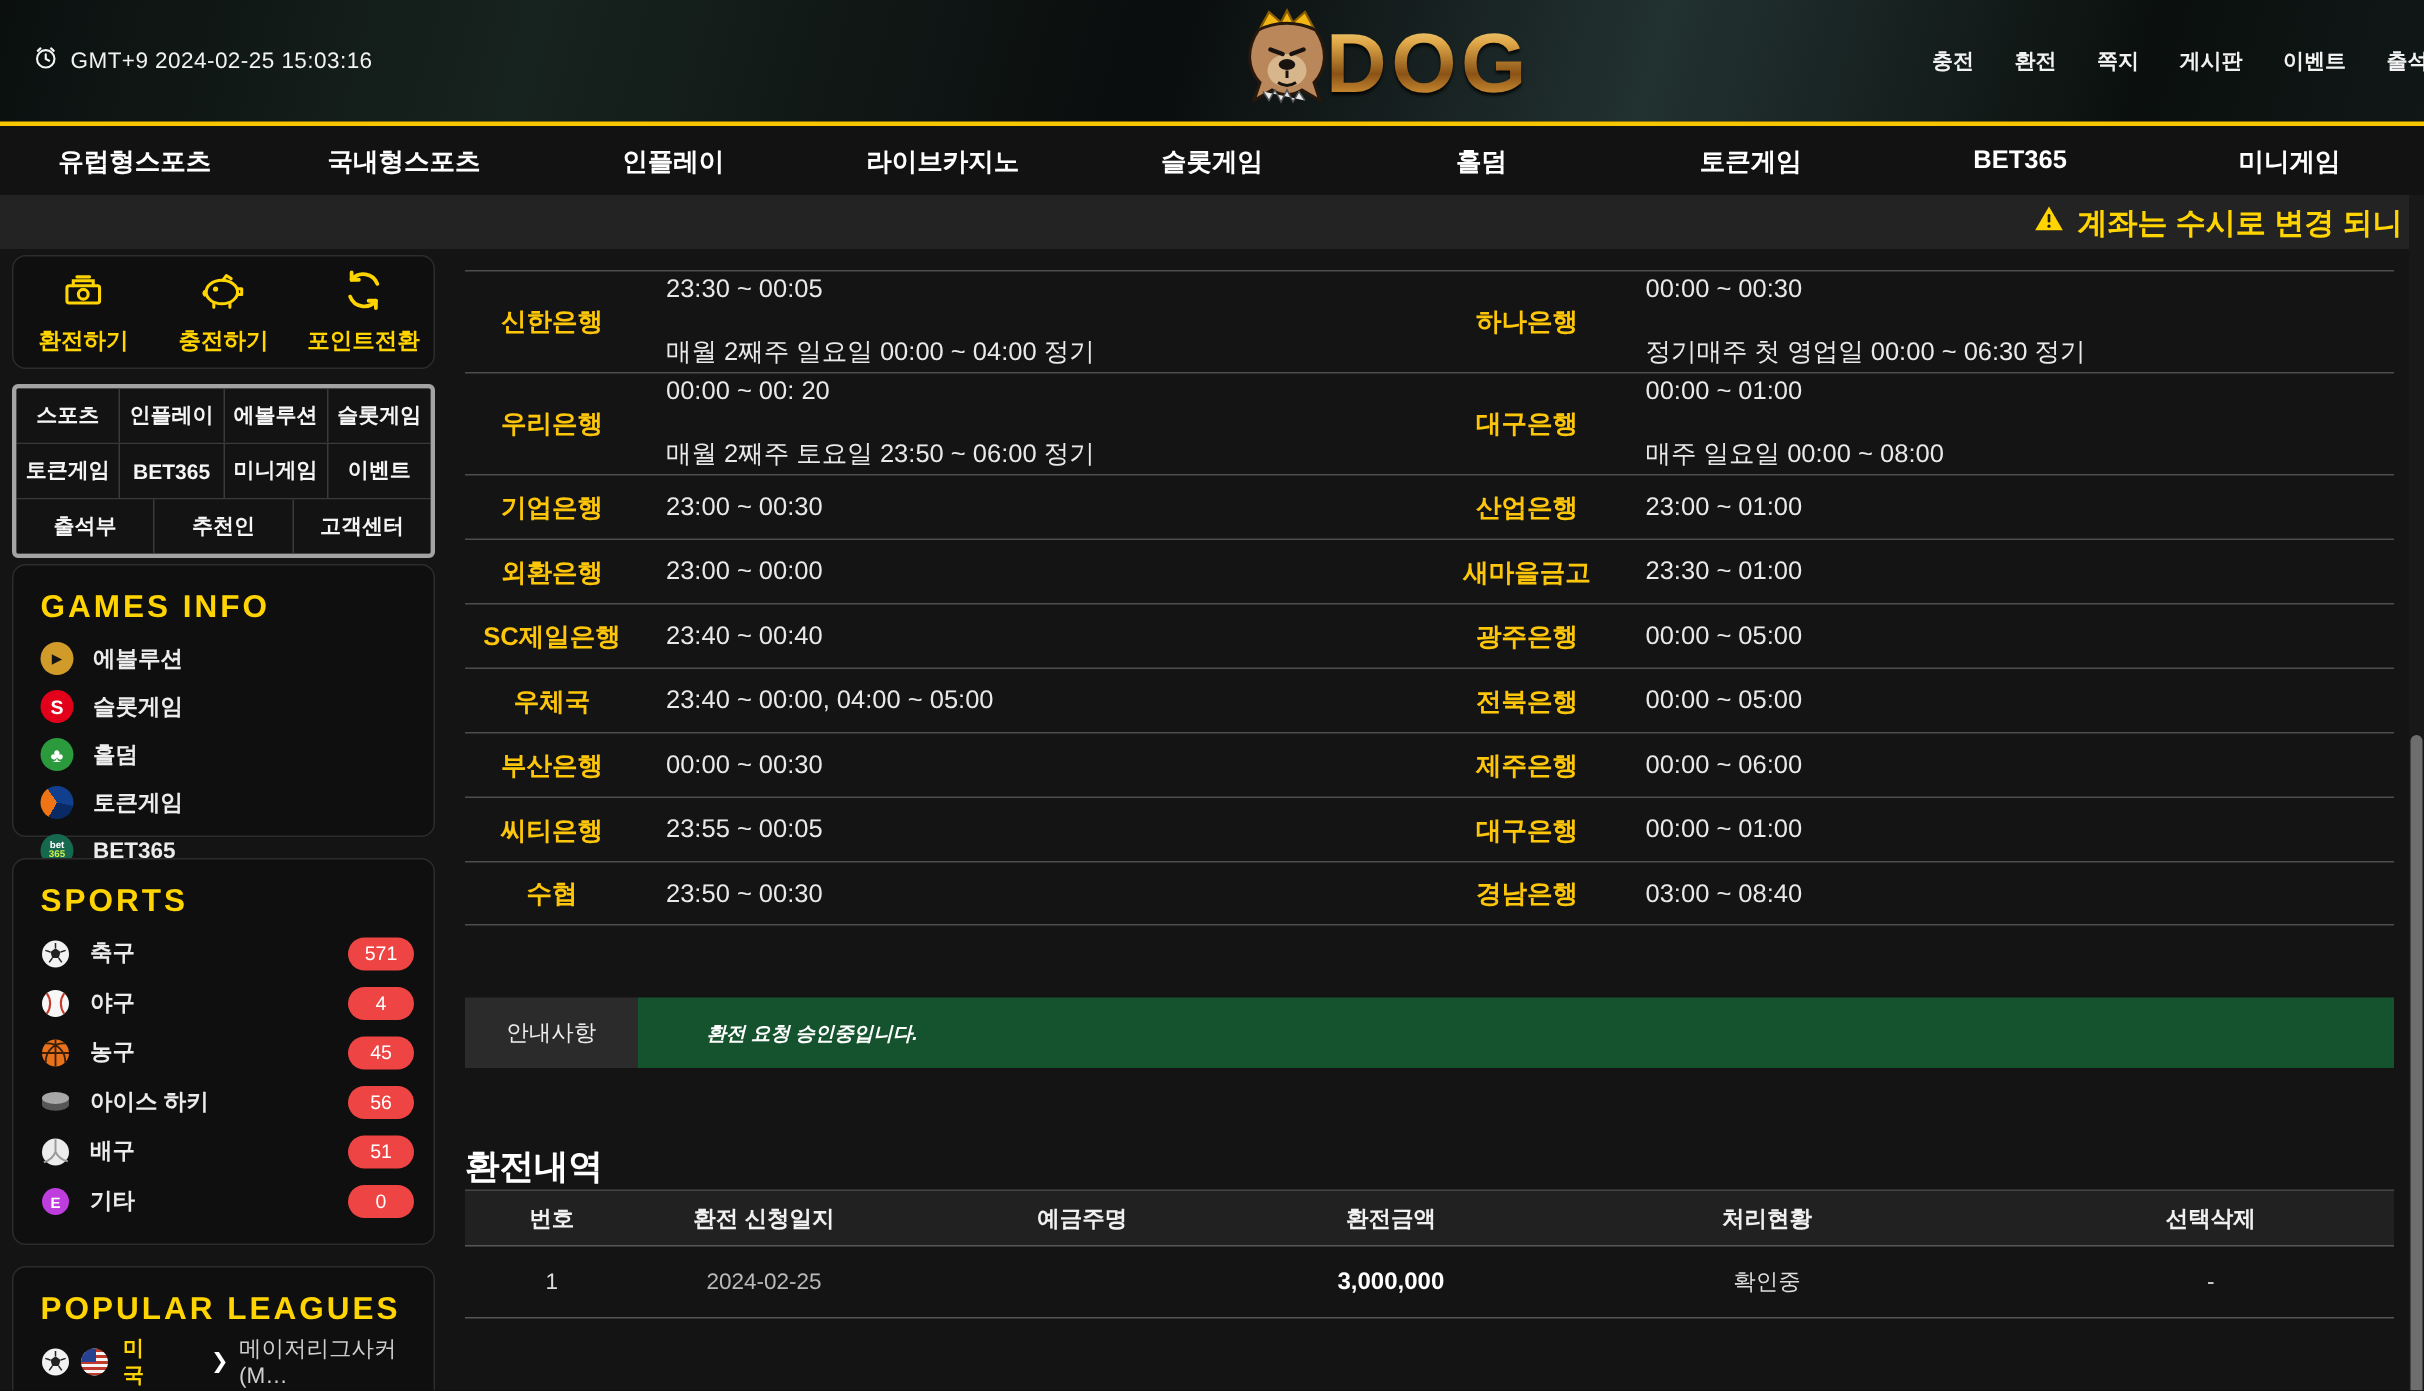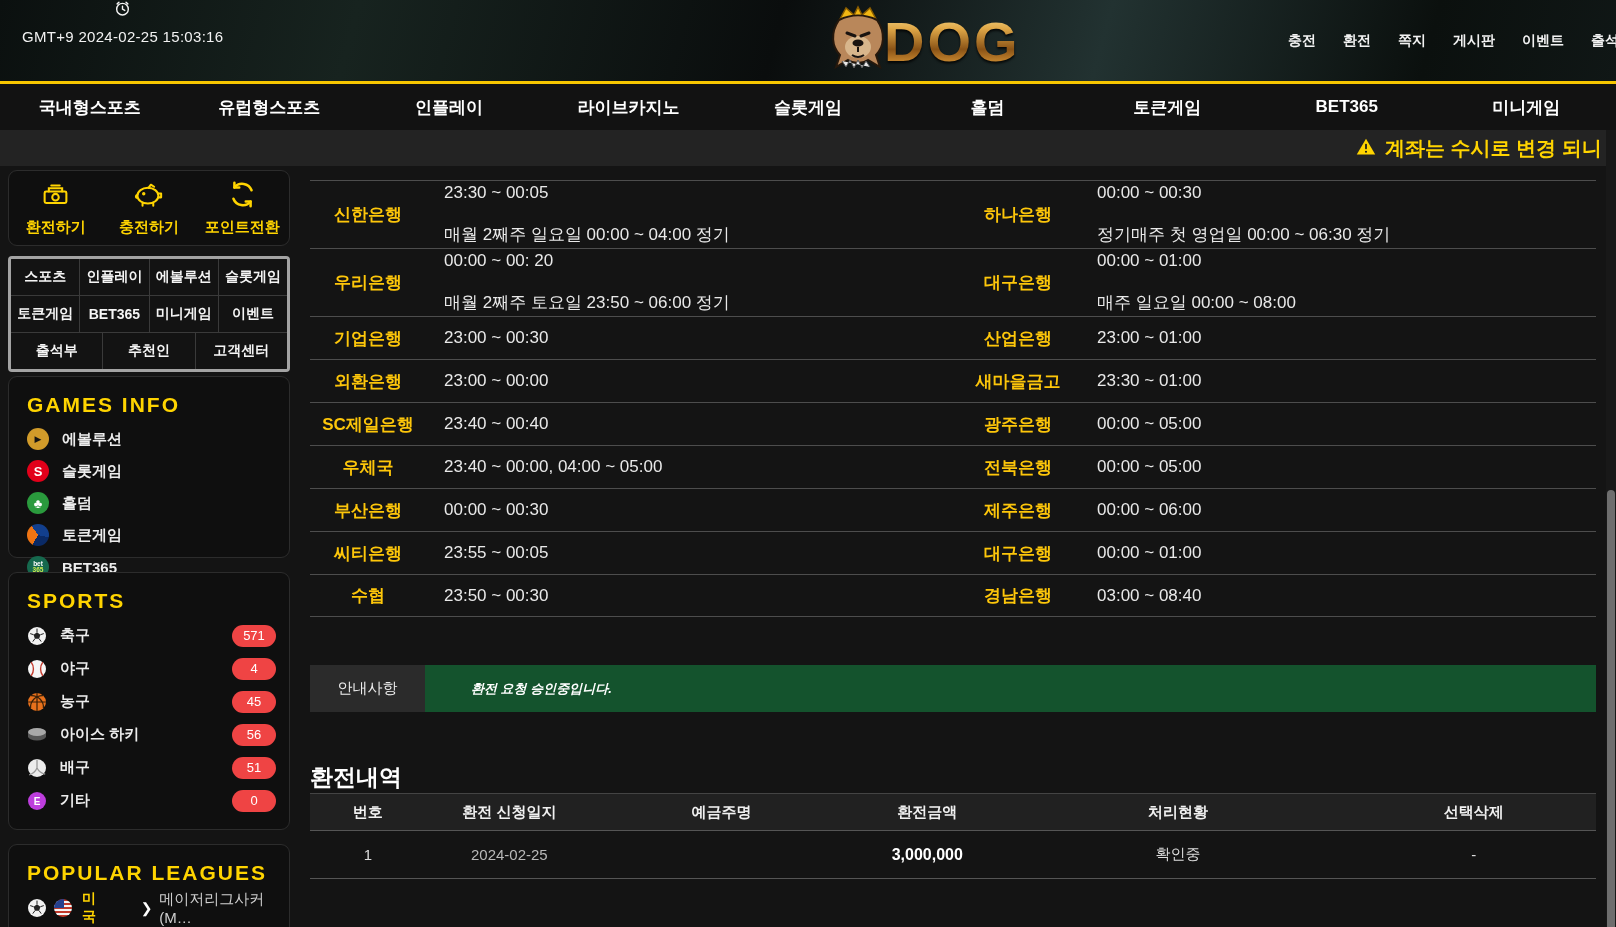--- a/index.html
+++ b/index.html
@@ -4,21 +4,21 @@
 <style>
   * { margin:0; padding:0; box-sizing:border-box; }
   html,body { background:#0c0c0c; }
   body { font-family:"Liberation Sans","DejaVu Sans",sans-serif; }
   .page { position:relative; width:1616px; height:927px; background:#141414; overflow:hidden; }
 
   
   .hdr { position:absolute; top:0; left:0; right:0; height:81px;
     background:linear-gradient(105deg,#0b100f 0%,#17231f 22%,#0a0d0d 48%,#223231 68%,#0b100e 88%,#101716 100%); }
   .hdr-time { position:absolute; left:22px; top:0; height:81px; display:flex; align-items:center; gap:8px;
-    color:#f2f2f2; font-size:15px; letter-spacing:.3px;flex-direction:column; }
+    color:#f2f2f2; font-size:15px; letter-spacing:.3px; }
   .logo { position:absolute; left:826px; top:2px; display:flex; align-items:center; }
   .logo-text { font-size:56px; font-weight:900; letter-spacing:3px; margin-left:-6px;
     background:linear-gradient(180deg,#fbe7a0 0%,#e0a848 30%,#8a5316 62%,#d08f33 85%,#6e3d0e 100%);
     -webkit-background-clip:text; background-clip:text; color:transparent;
     filter:drop-shadow(0 2px 1px rgba(0,0,0,.8)); }
   .top-links { position:absolute; left:1288px; top:0; height:81px; display:flex; align-items:center; gap:27px; white-space:nowrap; }
   .top-links a { color:#f2f2f2; font-size:14px; font-weight:600; text-decoration:none; cursor:pointer; }
 
   .yellow-line { position:absolute; top:81px; left:0; right:0; height:3px; background:#f7c600; }
 
@@ -139,22 +139,22 @@
         <a>쪽지</a>
         <a>게시판</a>
         <a>이벤트</a>
         <a>출석부</a>
       </nav>
   </header>
 
   <div class="yellow-line"></div>
 
   <nav class="main-nav" id="main-nav">
+      <div class="nav-item">유럽형스포츠</div>
       <div class="nav-item">국내형스포츠</div>
-      <div class="nav-item">유럽형스포츠</div>
       <div class="nav-item">인플레이</div>
       <div class="nav-item">라이브카지노</div>
       <div class="nav-item">슬롯게임</div>
       <div class="nav-item">홀덤</div>
       <div class="nav-item">토큰게임</div>
       <div class="nav-item">BET365</div>
       <div class="nav-item">미니게임</div>
     </nav>
 
   <div class="notice-strip">

